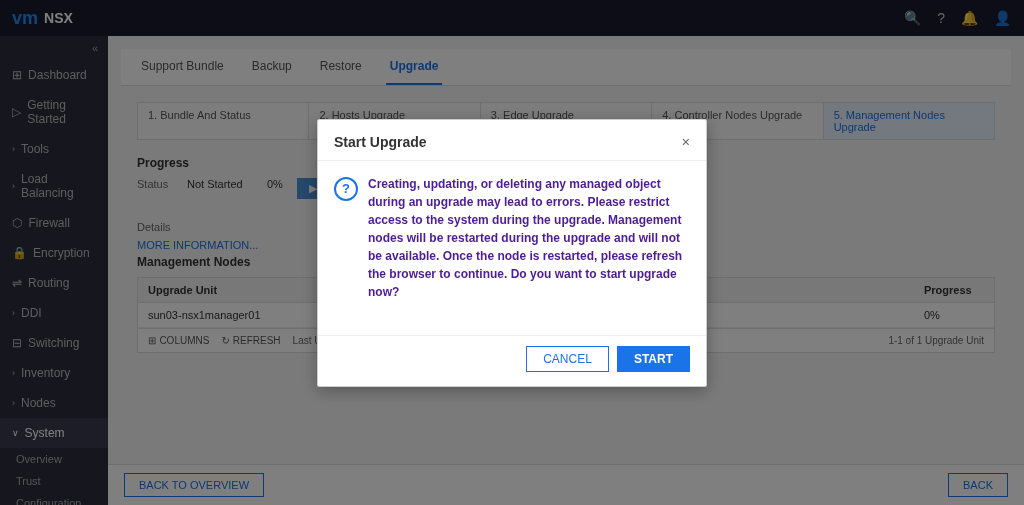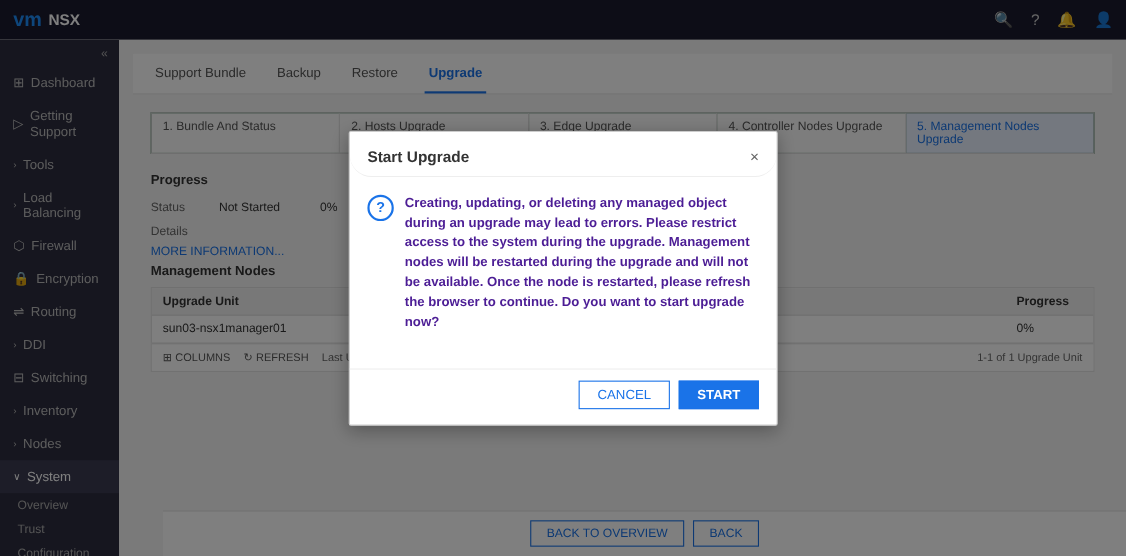--- a/index.html
+++ b/index.html
@@ -62,21 +62,21 @@
     .step {
       flex: 1; padding: 6px 10px; font-size: 11px;
       color: #555; border-right: 1px solid #ddd;
       background: #fafafa;
     }
     .step:last-child { border-right: none; }
     .step.active { background: #e8f0fe; color: #1a73e8; }
 
     
     .section-title { font-size: 12px; font-weight: bold; color: #333; margin-bottom: 8px; }
-    .progress-row { display: flex; align-items: center; gap: 12px; margin-bottom: 6px; }
+    .progress-row { display: flex; gap: 0; margin-bottom: 22px; }
     .progress-label { font-size: 11px; color: #666; width: 50px; }
     .progress-value { font-size: 11px; color: #333; width: 80px; }
     .progress-pct { font-size: 11px; color: #333; width: 30px; }
     .start-btn {
       background: #4a90d9; color: white; border: none;
       padding: 4px 12px; font-size: 11px; cursor: pointer;
       display: flex; align-items: center; gap: 4px;
     }
     .details-row { font-size: 11px; color: #666; margin-bottom: 6px; }
     .more-info { font-size: 11px; color: #1a73e8; cursor: pointer; margin-bottom: 4px; }
@@ -95,21 +95,21 @@
       padding: 6px 10px; background: white; border-top: 1px solid #ddd;
       font-size: 10px; color: #666;
     }
     .footer-action { cursor: pointer; display: flex; align-items: center; gap: 3px; color: #555; }
     .table-footer-right { margin-left: auto; }
 
     
     .bottom-bar {
       position: fixed; bottom: 0; left: 108px; right: 0;
       background: white; border-top: 1px solid #ddd;
-      padding: 8px 16px; display: flex; justify-content: center; gap: 8px; margin-left: 40px;
+      padding: 8px 16px; display: flex; justify-content: space-between; gap: 8px;
     }
     .btn-outline {
       background: white; border: 1px solid #1a73e8; color: #1a73e8;
       padding: 5px 14px; font-size: 11px; cursor: pointer;
     }
 
     
     .overlay {
       position: fixed; top: 0; left: 0; right: 0; bottom: 0;
       background: rgba(0,0,0,0.5); z-index: 200;
@@ -119,21 +119,20 @@
     
     .dialog {
       background: white; border: 1px solid #ccc;
       width: 390px; border-radius: 2px;
       box-shadow: 0 4px 16px rgba(0,0,0,0.3);
     }
     .dialog-header {
       display: flex; align-items: center; justify-content: space-between;
       padding: 14px 16px 10px;
       border-bottom: 1px solid #eee;
-      border-radius: 20px;
     }
     .dialog-title { font-size: 14px; font-weight: bold; color: #333; }
     .dialog-close { cursor: pointer; color: #666; font-size: 14px; }
     .dialog-body { padding: 14px 16px; display: flex; gap: 10px; }
     .dialog-icon {
       width: 24px; height: 24px; border: 2px solid #1a73e8;
       border-radius: 50%; display: flex; align-items: center; justify-content: center;
       color: #1a73e8; font-size: 13px; font-weight: bold; flex-shrink: 0; margin-top: 2px;
     }
     .dialog-text { font-size: 12px; color: #4c1d95; line-height: 1.5; font-weight: bold; }
@@ -169,21 +168,21 @@
 <div class="sidebar">
   <div class="sidebar-collapse">
     <span>«</span>
   </div>
   <div class="sidebar-item">
     <span>⊞</span>
     <span>Dashboard</span>
   </div>
   <div class="sidebar-item">
     <span>▷</span>
-    <span>Getting Support</span>
+    <span>Getting Started</span>
   </div>
   <div class="sidebar-item">
     <span class="arrow">›</span>
     <span>Tools</span>
   </div>
   <div class="sidebar-item">
     <span class="arrow">›</span>
     <span>Load Balancing</span>
   </div>
   <div class="sidebar-item">

